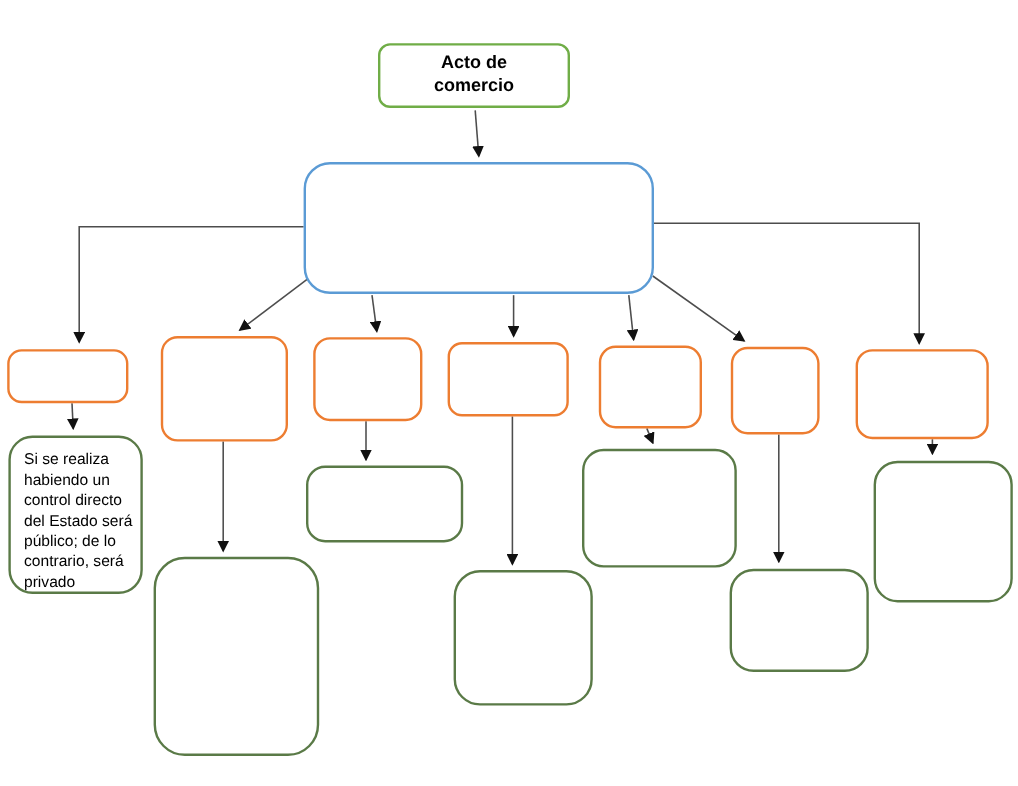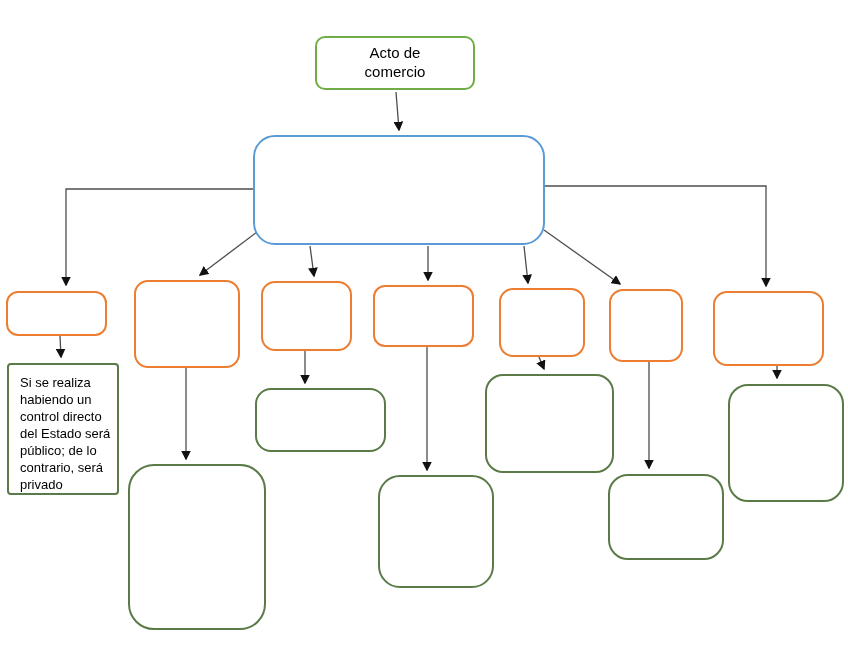--- a/index.html
+++ b/index.html
@@ -14,39 +14,39 @@
   .node{
     position:absolute;
     background:#ffffff;
     box-sizing:border-box;
     border-style:solid;
   }
   .root{
     left:315px;top:36px;width:160px;height:54px;
     border:2px solid #70AD47;border-radius:10px;
     display:flex;align-items:center;justify-content:center;
-    font-size:15px;font-weight:normal;color:#000000;
+    font-size:15px;font-weight:bold;color:#000000;
     text-align:center;line-height:1.25;
     white-space:pre-line;
   }
   .main{
     left:253px;top:135px;width:292px;height:110px;
     border:2px solid #5B9BD5;border-radius:22px;
   }
   .branch{border:2px solid #ED7D31;}
   .leaf{border:2px solid #5A7A47;}
   #b1{left:6px;  top:291px;width:101px;height:45px;border-radius:12px;}
   #b2{left:134px;top:280px;width:106px;height:88px;border-radius:14px;}
   #b3{left:261px;top:281px;width:91px; height:70px;border-radius:14px;}
   #b4{left:373px;top:285px;width:101px;height:62px;border-radius:12px;}
   #b5{left:499px;top:288px;width:86px; height:69px;border-radius:14px;}
   #b6{left:609px;top:289px;width:74px; height:73px;border-radius:14px;}
   #b7{left:713px;top:291px;width:111px;height:75px;border-radius:14px;}
   #note{
-    left:7px;top:363px;width:112px;height:132px;border-radius:4px;
+    left:7px;top:363px;width:112px;height:132px;border-radius:20px;
     font-size:13px;line-height:17px;color:#000000;
     padding:9px 4px 0 11px;
     white-space:pre-line;
   }
   #g2{left:128px;top:464px;width:138px;height:166px;border-radius:26px;}
   #g3{left:255px;top:388px;width:131px;height:64px; border-radius:16px;}
   #g4{left:378px;top:475px;width:116px;height:113px;border-radius:22px;}
   #g5{left:485px;top:374px;width:129px;height:99px; border-radius:18px;}
   #g6{left:608px;top:474px;width:116px;height:86px; border-radius:20px;}
   #g7{left:728px;top:384px;width:116px;height:118px;border-radius:20px;}

